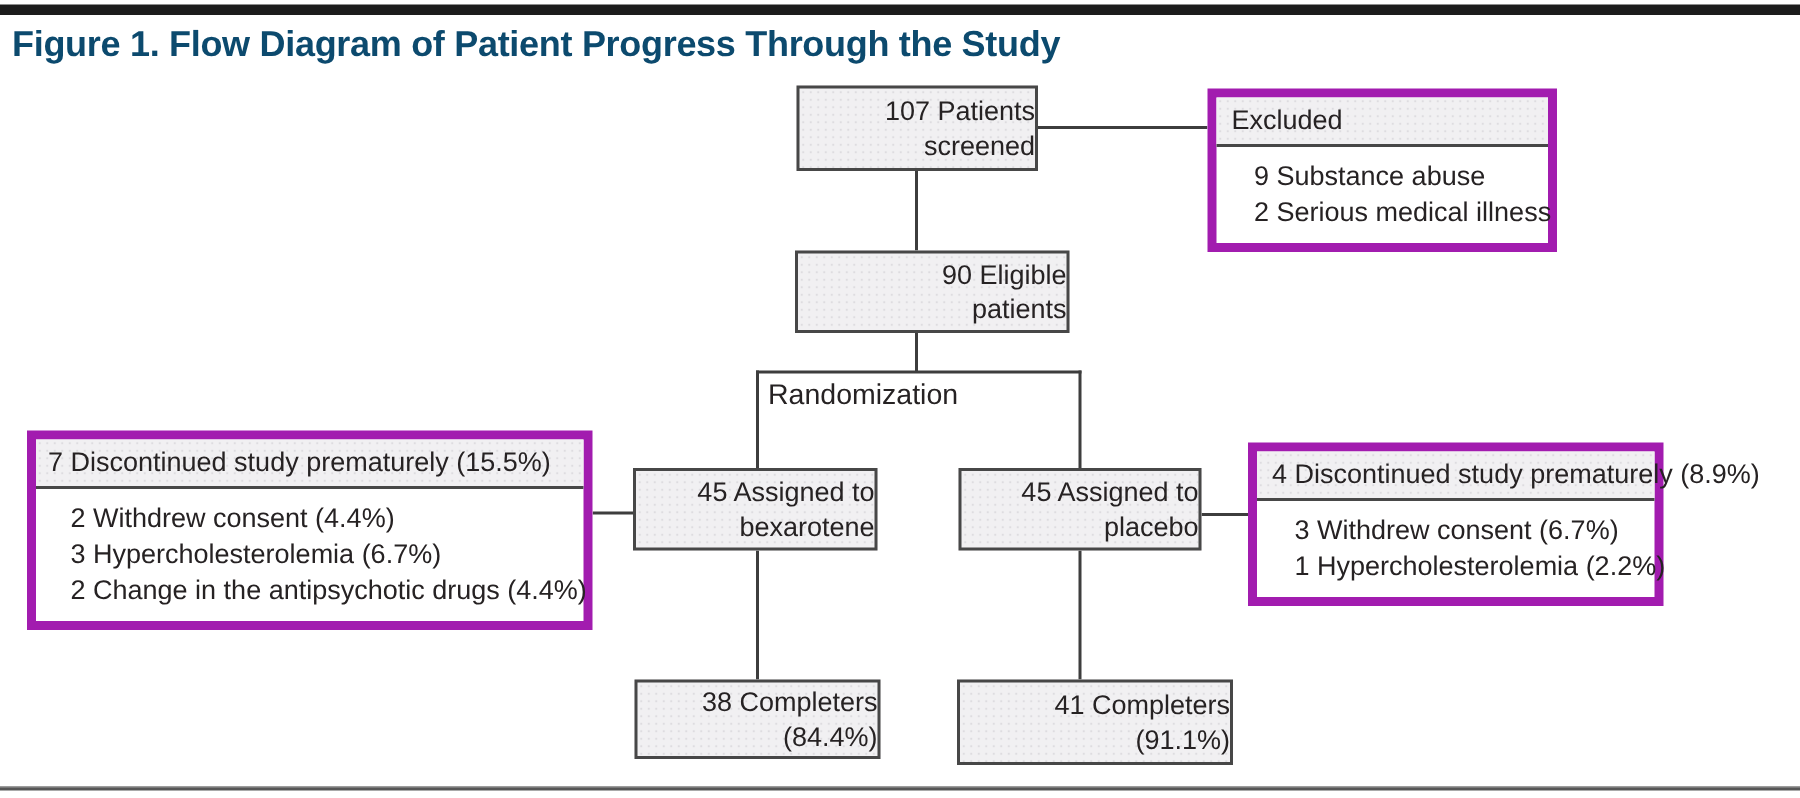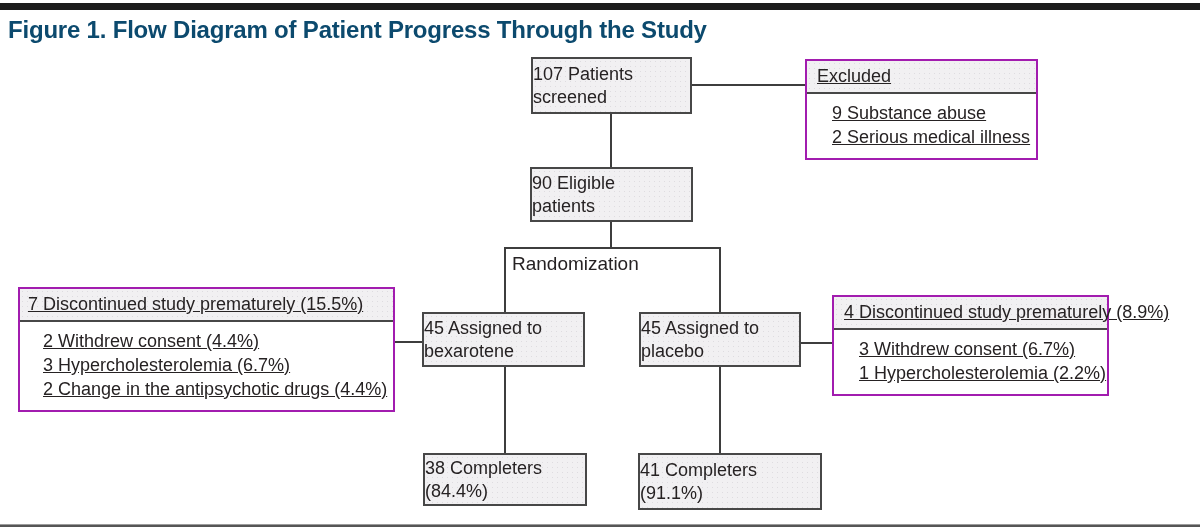--- a/index.html
+++ b/index.html
@@ -41,34 +41,33 @@
   
   .node {
     position: absolute;
     box-sizing: border-box;
     border: 2px solid #474747;
     background-color: #f1f0f2;
     background-image: radial-gradient(circle, #dedce0 0.8px, rgba(0,0,0,0) 1px);
     background-size: 5px 5px;
     display: flex;
     flex-direction: column;
-    align-items: flex-start;
+    align-items: flex-end;
     justify-content: center;
     text-align: center;
     font-size: 18px;
     line-height: 23px;
   }
   
   .detail-node {
     position: absolute;
     box-sizing: border-box;
-    border: 2px solid #a21caf;
+    border: 6px solid #a21caf;
     background: #ffffff;
     font-size: 18px;
-    text-decoration: underline;
   }
   .detail-header {
     background-color: #f1f0f2;
     background-image: radial-gradient(circle, #dedce0 0.8px, rgba(0,0,0,0) 1px);
     background-size: 5px 5px;
     border-bottom: 2px solid #474747;
     padding: 4px 10px 5px 10px;
     line-height: 22px;
     white-space: nowrap;
   }
@@ -112,21 +111,21 @@
   <div class="connector" style="left:395px; top:341px; width:27px; height:2px;"></div>
   <div class="connector" style="left:801px; top:342px; width:31px; height:2px;"></div>
   <div class="connector" style="left:504px; top:367px; width:2px; height:86px;"></div>
   <div class="connector" style="left:719px; top:367px; width:2px; height:86px;"></div>
 
   <div class="node" style="left:531px; top:57px; width:161px; height:57px;">
     <span>107 Patients</span>
     <span>screened</span>
   </div>
 
-  <div class="node" style="left:530px; top:167px; width:163px; height:55px;">
+  <div class="node" style="left:530px; top:167px; width:183px; height:55px;">
     <span>90 Eligible</span>
     <span>patients</span>
   </div>
 
   <div class="randomization-label">Randomization</div>
 
   <div class="node" style="left:422px; top:312px; width:163px; height:55px;">
     <span>45 Assigned to</span>
     <span>bexarotene</span>
   </div>

